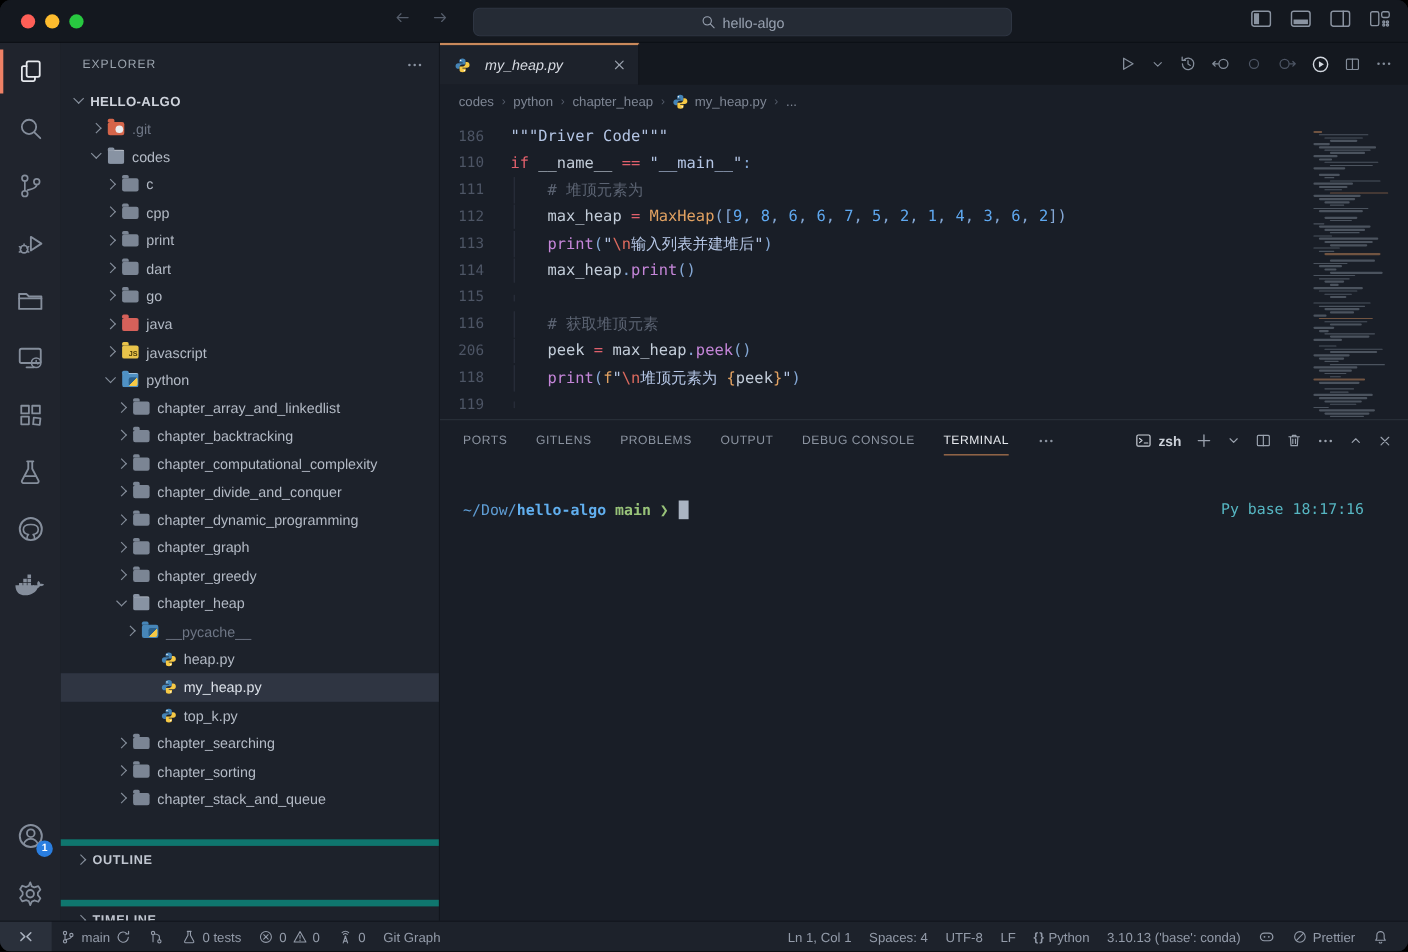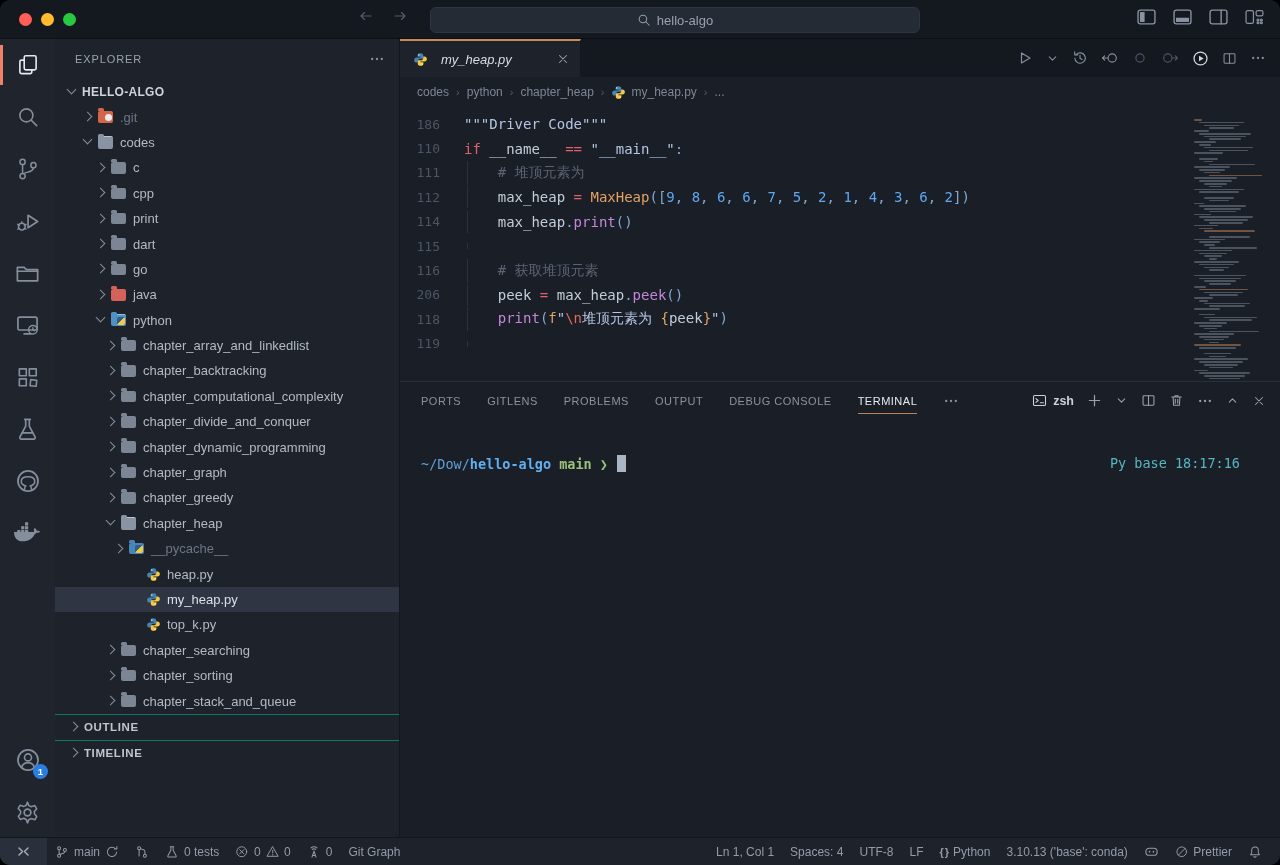--- a/index.html
+++ b/index.html
@@ -41,21 +41,21 @@
   .ficon{width:15px;height:11.5px;border-radius:2px;position:relative;margin-right:7px;flex:none;}
   .ficon::before{content:"";position:absolute;top:-3px;left:0;width:6px;height:3px;border-radius:1.5px 1.5px 0 0;background:inherit;}
   .f-gray{background:#7b8594;} .f-gray-open{background:#8893a3;border-top:1px solid rgba(255,255,255,.45);}
   .f-red{background:#d6615a;} .f-js{background:#e8c34a;} .f-git{background:#d5654a;} .f-github{background:#3a4048;}
   .f-py{background:#4786b8;} .f-py-open{background:#4f91c4;border-top:1px solid rgba(255,255,255,.45);}
   .f-js::after{content:"JS";position:absolute;right:1px;bottom:0;font-size:6.5px;font-weight:700;color:#4c3c08;}
   .f-git::after,.f-github::after{content:"";position:absolute;right:1.5px;bottom:1.5px;width:7px;height:7px;border-radius:50%;background:#e9ebee;}
   .f-py::after,.f-py-open::after{content:"";position:absolute;right:1.5px;bottom:1px;width:8px;height:8px;border-radius:2px;
     background:linear-gradient(135deg,#2b5f8a 50%,#f6c945 50%);}
   .pyfile{width:16px;height:16px;margin-right:6px;flex:none;}
-  #treesections .trow{border-top:1px solid #0f766e;height:25px;}
+  #treesections .trow{border-top:6px solid #0f766e;height:25px;margin-top:24px;}
   #treesections .tlabel{font-weight:700;color:#c0c6d0;font-size:11.5px;letter-spacing:.6px;}
   
   #editorcol{flex:1;display:flex;flex-direction:column;background:#191e27;min-width:0;}
   #tabstrip{height:38px;background:#14181f;display:flex;align-items:stretch;flex:none;}
   #tab-active{width:158px;background:#1d222b;border-top:2px solid #c9895b;border-right:1px solid #12161d;
     display:flex;align-items:center;gap:7px;padding:0 10px 0 12px;color:#d8dce3;font-size:13px;font-style:italic;}
   #editoractions{margin-left:auto;display:flex;align-items:center;gap:13px;padding-right:14px;color:#848d9a;}
   #editoractions .dim{color:#4d5564;}
   #editoractions .bright{color:#d3d8e0;}
   #breadcrumbs{height:30px;display:flex;align-items:center;padding-left:17px;color:#7e8694;font-size:12px;gap:7px;flex:none;}
@@ -325,20 +325,25 @@
     <span class="chev "></span>
     <span class="ficon f-gray"></span>
             <span class="tlabel">go</span>
           </div>
           <div class="trow" style="padding-left:37px">
     <span class="chev "></span>
     <span class="ficon f-red"></span>
             <span class="tlabel">java</span>
           </div>
           <div class="trow" style="padding-left:37px">
+    <span class="chev "></span>
+    <span class="ficon f-js"></span>
+            <span class="tlabel">javascript</span>
+          </div>
+          <div class="trow" style="padding-left:37px">
     <span class="chev down"></span>
     <span class="ficon f-py-open"></span>
             <span class="tlabel">python</span>
           </div>
           <div class="trow" style="padding-left:47px">
     <span class="chev "></span>
     <span class="ficon f-gray"></span>
             <span class="tlabel">chapter_array_and_linkedlist</span>
           </div>
           <div class="trow" style="padding-left:47px">
@@ -548,20 +553,24 @@
    <span class="ln">110</span>
    <span class="lc"><span class="c-kw">if</span><span class="c-var"> __name__ </span><span class="c-op">==</span><span class="c-var"> </span><span class="c-str">"__main__"</span><span class="c-pun">:</span></span>
             </div>
             <div class="cline g">
    <span class="ln">111</span>
    <span class="lc"><span class="c-var">    </span><span class="c-cmt"># 堆顶元素为</span></span>
             </div>
             <div class="cline g">
    <span class="ln">112</span>
    <span class="lc"><span class="c-var">    max_heap </span><span class="c-op">=</span><span class="c-var"> </span><span class="c-cls">MaxHeap</span><span class="c-pun">([</span><span class="c-num">9</span><span class="c-pun">, </span><span class="c-num">8</span><span class="c-pun">, </span><span class="c-num">6</span><span class="c-pun">, </span><span class="c-num">6</span><span class="c-pun">, </span><span class="c-num">7</span><span class="c-pun">, </span><span class="c-num">5</span><span class="c-pun">, </span><span class="c-num">2</span><span class="c-pun">, </span><span class="c-num">1</span><span class="c-pun">, </span><span class="c-num">4</span><span class="c-pun">, </span><span class="c-num">3</span><span class="c-pun">, </span><span class="c-num">6</span><span class="c-pun">, </span><span class="c-num">2</span><span class="c-pun">])</span></span>
+            </div>
+            <div class="cline g">
+   <span class="ln">113</span>
+   <span class="lc"><span class="c-var">    </span><span class="c-fn">print</span><span class="c-pun">(</span><span class="c-str">"</span><span class="c-esc">\n</span><span class="c-str">输入列表并建堆后"</span><span class="c-pun">)</span></span>
             </div>
             <div class="cline g">
    <span class="ln">114</span>
    <span class="lc"><span class="c-var">    max_heap</span><span class="c-pun">.</span><span class="c-fn">print</span><span class="c-pun">()</span></span>
             </div>
             <div class="cline g">
    <span class="ln">115</span>
    <span class="lc"></span>
             </div>
             <div class="cline g">

